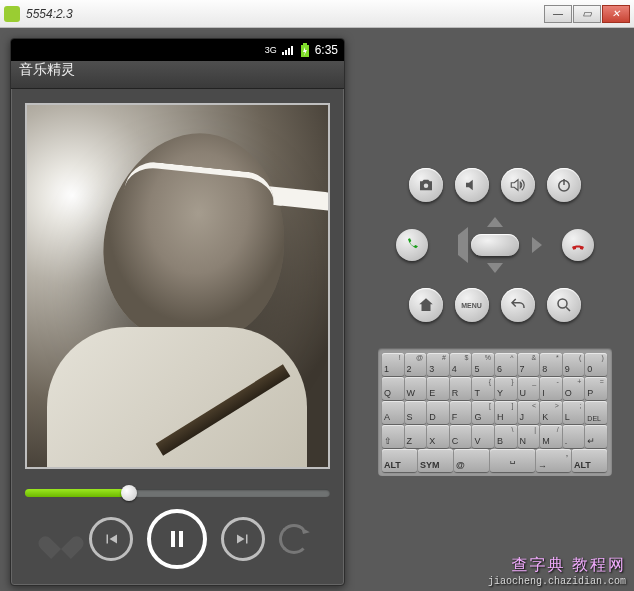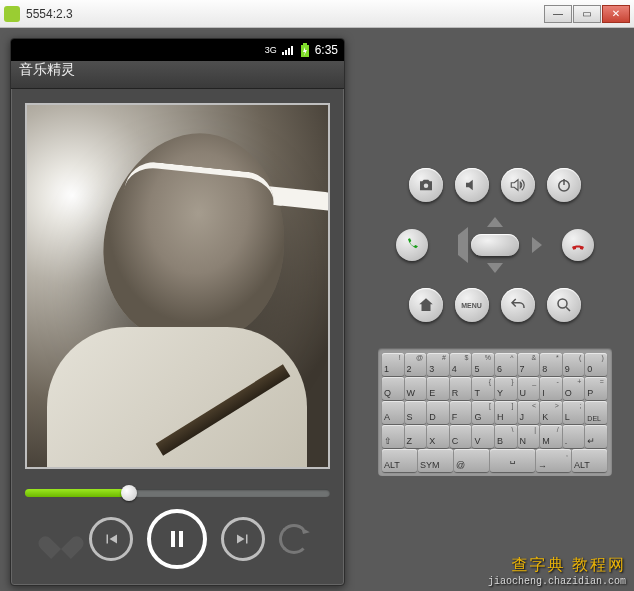--- a/index.html
+++ b/index.html
@@ -1,19 +1,19 @@
 <!DOCTYPE html>
 <html><head>
 <meta charset="utf-8">
 <style>
 * { margin: 0; padding: 0; box-sizing: border-box; font-family: "Microsoft YaHei", Arial, sans-serif; }
 body { background: #5a5a5a; width: 634px; height: 591px; position: relative; overflow: hidden; }
 
 
-.titlebar { height: 28px; background: linear-gradient(#fdfdfd, #e8e8e8); border-bottom: 1px solid #bbb; display: flex; align-items: center; padding: 0 4px; position: relative; }
+.titlebar { height: 28px; background: linear-gradient(#fdfdfd, #e8e8e8); border-bottom: 1px solid #bbb; display: flex; align-items: center; padding: 0 4px; position: relative; font-style: italic; }
 .titlebar .icon { width: 16px; height: 16px; background: #9acd32; border-radius: 3px; margin-right: 6px; }
 .titlebar .title { font-size: 12px; color: #333; }
 .titlebar .spacer { flex: 1; }
 .winbtn { width: 28px; height: 18px; margin-left: 1px; border: 1px solid #8a8a8a; background: linear-gradient(#f5f5f5,#d8d8d8); display: flex; align-items: center; justify-content: center; font-size: 10px; color: #333; cursor: pointer; }
 .winbtn.close { background: linear-gradient(#e98075,#c84434); color: #fff; border-color: #a03020; }
 
 
 .main { display: flex; height: calc(591px - 28px); background: #5a5a5a; }
 .left { width: 355px; padding: 10px; }
 .right { flex: 1; padding: 10px; display: flex; flex-direction: column; align-items: center; }
@@ -59,27 +59,27 @@
 .dpad .center { grid-column: 2; grid-row: 2; width: 48px; height: 22px; background: radial-gradient(ellipse at 35% 30%, #f2f2f2, #b0b0b0); border-radius: 12px; box-shadow: 0 2px 3px rgba(0,0,0,.5), inset 0 1px 1px #fff; }
 .callbtn { width: 32px; height: 32px; border-radius: 50%; display: flex; align-items: center; justify-content: center; background: radial-gradient(circle at 35% 30%, #f2f2f2, #b4b4b4); box-shadow: 0 2px 3px rgba(0,0,0,.5); cursor: pointer; }
 .callbtn.green svg { fill: #1a9e1a; }
 .callbtn.red svg { fill: #c52020; }
 
 
 .keyboard { margin-top: 26px; width: 234px; background: #9a9a9a; padding: 4px; border-radius: 4px; box-shadow: inset 0 1px 2px rgba(0,0,0,.4); }
 .krow { display: flex; }
 .key { width: 23px; height: 23px; margin: 0.5px; background: linear-gradient(#cfcfcf,#a8a8a8); border-radius: 3px; box-shadow: inset 0 1px 0 #e8e8e8, 0 1px 1px rgba(0,0,0,.4); font-size: 9px; color: #333; display: flex; align-items: flex-end; justify-content: flex-start; padding: 0 2px 2px; position: relative; cursor: pointer; }
 .key .sup { position: absolute; top: 1px; right: 3px; font-size: 7px; color: #555; }
-.key.w15 { width: 35px; }
+.key.w15 { width: 35px; font-weight: bold; }
 .key.space { flex: 1; align-items: center; justify-content: center; }
 .key.del { font-size: 7px; }
 
 
 .watermark { position: absolute; right: 8px; bottom: 4px; text-align: right; color: #ccc; font-size: 12px; text-shadow: 1px 1px 2px #000; }
-.watermark .big { font-size: 16px; color: #eab308; letter-spacing: 2px; }
+.watermark .big { font-size: 16px; color: #f0abfc; letter-spacing: 2px; }
 .watermark .url { font-size: 10px; color: #d8d8d8; font-family: Liberation Mono, monospace; }
 
 
 .ring svg, .hwbtn svg { width: 18px; height: 18px; }
 .ring.big svg { width: 24px; height: 24px; }
 </style>
 </head>
 <body>
 
 <div class="titlebar">

